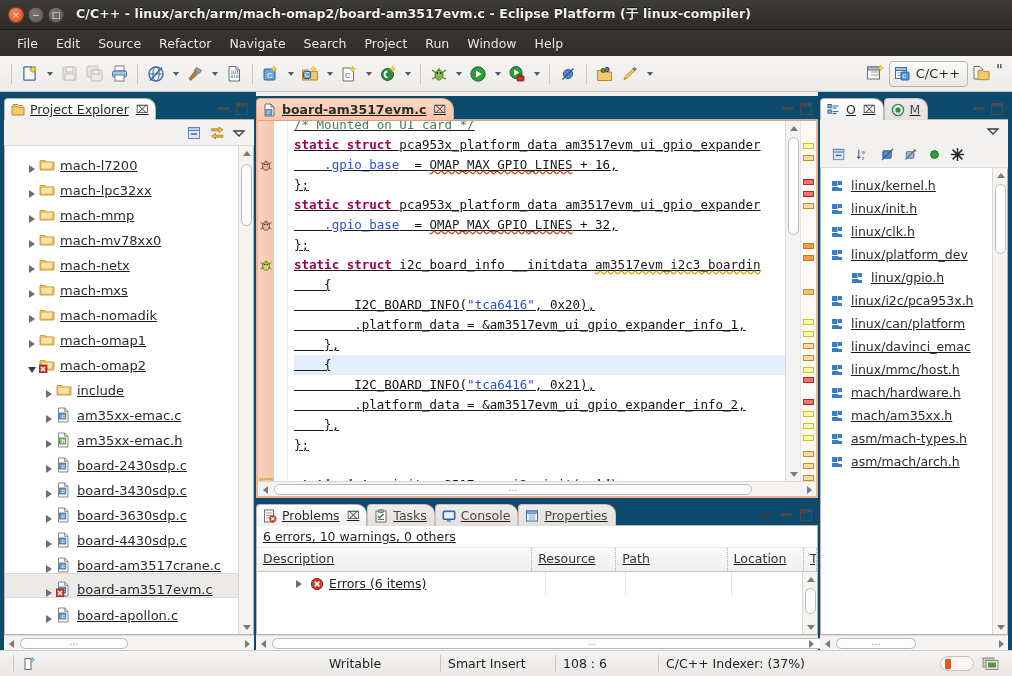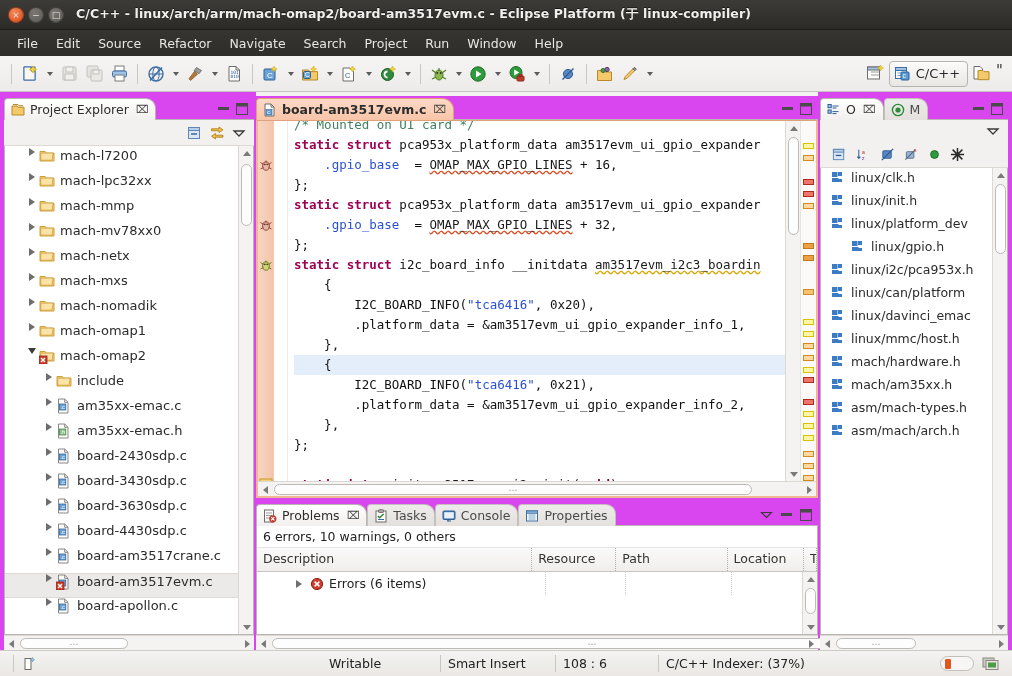--- a/index.html
+++ b/index.html
@@ -45,40 +45,40 @@
                     border-top:4px solid #5b5b5b; }
   .tb-spacer { flex:1; }
   .persp-btn { display:flex; align-items:center; gap:4px; height:26px; padding:0 7px 0 4px;
                border:1px solid #b7b3ae; border-radius:4px; background:linear-gradient(#fbfbfa,#e9e7e4);
                font-size:13px; color:#2a2a2a; }
 
   
   .body { flex:1; display:flex; min-height:0; background:#f2f1f0; padding:0; gap:0; }
 
   
-  .view { display:flex; flex-direction:column; min-height:0; min-width:0; background:#d946ef; }
+  .view { display:flex; flex-direction:column; min-height:0; min-width:0; background:#0c4a6e;text-decoration:underline; }
   .view-tabs { height:24px; display:flex; align-items:flex-end; position:relative; }
   .vtab {
     display:flex; align-items:center; gap:5px; height:22px; padding:0 7px 0 6px;
     font-size:12.5px; color:#2d2d2d; position:relative;
     border:1px solid #b9b5b0; border-bottom:none;
     border-radius:4px 10px 0 0;
     background:linear-gradient(#ffffff,#f2f0ee);
   }
   .vtab.inactive { background:linear-gradient(#eeecea,#e3e0dd); color:#4a4a4a; border-color:#c4c0bb;}
   .vtab .x { font-size:11px; color:#444; margin-left:2px; }
   .vtab-fill { flex:1; border-bottom:1px solid #b9b5b0; height:22px; }
   .view-toolbar { height:26px; display:flex; align-items:center; justify-content:flex-end;
                   gap:6px; padding:0 8px; background:#f2f1f0; border-bottom:1px solid #ddd9d5; }
   .view-content { flex:1; background:#fff; border:1px solid #b9b5b0; border-top:none; min-height:0;
                   display:flex; overflow:hidden; position:relative; }
 
   
   .tree { flex:1; overflow:hidden; padding-top:2px; position:relative; }
-  .trow { height:25px; display:flex; align-items:flex-start; font-size:13px; color:#2b2b2b;
+  .trow { height:25px; display:flex; align-items:flex-end; font-size:13px; color:#2b2b2b;
           white-space:nowrap; padding-right:4px; }
   .trow.sel { background:#eceae8; border-top:1px solid #dcd9d6; border-bottom:1px solid #dcd9d6;}
   .twist { width:13px; display:flex; align-items:center; justify-content:center; flex:0 0 13px; }
   .twist.closed:after { content:""; border-top:4.5px solid transparent; border-bottom:4.5px solid transparent;
                         border-left:6px solid #6e6e6e; }
   .twist.open:after { content:""; border-left:4.5px solid transparent; border-right:4.5px solid transparent;
                       border-top:6px solid #3a3a3a; }
   .ticon { width:18px; flex:0 0 18px; display:flex; align-items:center; justify-content:center; margin-right:4px;}
 
   
@@ -891,33 +891,45 @@
             <div class="trow" style="height: 23px;">
               <div style="width:8px;flex:0 0 8px"></div>
               <div class="ticon">
                 <svg width="14" height="14" viewBox="0 0 14 14">
                   <rect x="1" y="2" width="5.5" height="5" fill="#3b7cc4"></rect>
                   <rect x="7" y="2" width="4" height="4" fill="#3b7cc4"></rect>
                   <rect x="1" y="8" width="10" height="4" fill="#3b7cc4"></rect>
                   <rect x="7.5" y="7" width="3.5" height="2" fill="#fff"></rect>
                 </svg>
               </div>
+              <span style="font-size:12.5px">linux/kernel.h</span>
+            </div>
+            <div class="trow" style="height: 23px;">
+              <div style="width:8px;flex:0 0 8px"></div>
+              <div class="ticon">
+                <svg width="14" height="14" viewBox="0 0 14 14">
+                  <rect x="1" y="2" width="5.5" height="5" fill="#3b7cc4"></rect>
+                  <rect x="7" y="2" width="4" height="4" fill="#3b7cc4"></rect>
+                  <rect x="1" y="8" width="10" height="4" fill="#3b7cc4"></rect>
+                  <rect x="7.5" y="7" width="3.5" height="2" fill="#fff"></rect>
+                </svg>
+              </div>
+              <span style="font-size:12.5px">linux/init.h</span>
+            </div>
+            <div class="trow" style="height: 23px;">
+              <div style="width:8px;flex:0 0 8px"></div>
+              <div class="ticon">
+                <svg width="14" height="14" viewBox="0 0 14 14">
+                  <rect x="1" y="2" width="5.5" height="5" fill="#3b7cc4"></rect>
+                  <rect x="7" y="2" width="4" height="4" fill="#3b7cc4"></rect>
+                  <rect x="1" y="8" width="10" height="4" fill="#3b7cc4"></rect>
+                  <rect x="7.5" y="7" width="3.5" height="2" fill="#fff"></rect>
+                </svg>
+              </div>
               <span style="font-size:12.5px">linux/clk.h</span>
-            </div>
-            <div class="trow" style="height: 23px;">
-              <div style="width:8px;flex:0 0 8px"></div>
-              <div class="ticon">
-                <svg width="14" height="14" viewBox="0 0 14 14">
-                  <rect x="1" y="2" width="5.5" height="5" fill="#3b7cc4"></rect>
-                  <rect x="7" y="2" width="4" height="4" fill="#3b7cc4"></rect>
-                  <rect x="1" y="8" width="10" height="4" fill="#3b7cc4"></rect>
-                  <rect x="7.5" y="7" width="3.5" height="2" fill="#fff"></rect>
-                </svg>
-              </div>
-              <span style="font-size:12.5px">linux/init.h</span>
             </div>
             <div class="trow" style="height: 23px;">
               <div style="width:8px;flex:0 0 8px"></div>
               <div class="ticon">
                 <svg width="14" height="14" viewBox="0 0 14 14">
                   <rect x="1" y="2" width="5.5" height="5" fill="#3b7cc4"></rect>
                   <rect x="7" y="2" width="4" height="4" fill="#3b7cc4"></rect>
                   <rect x="1" y="8" width="10" height="4" fill="#3b7cc4"></rect>
                   <rect x="7.5" y="7" width="3.5" height="2" fill="#fff"></rect>
                 </svg>

